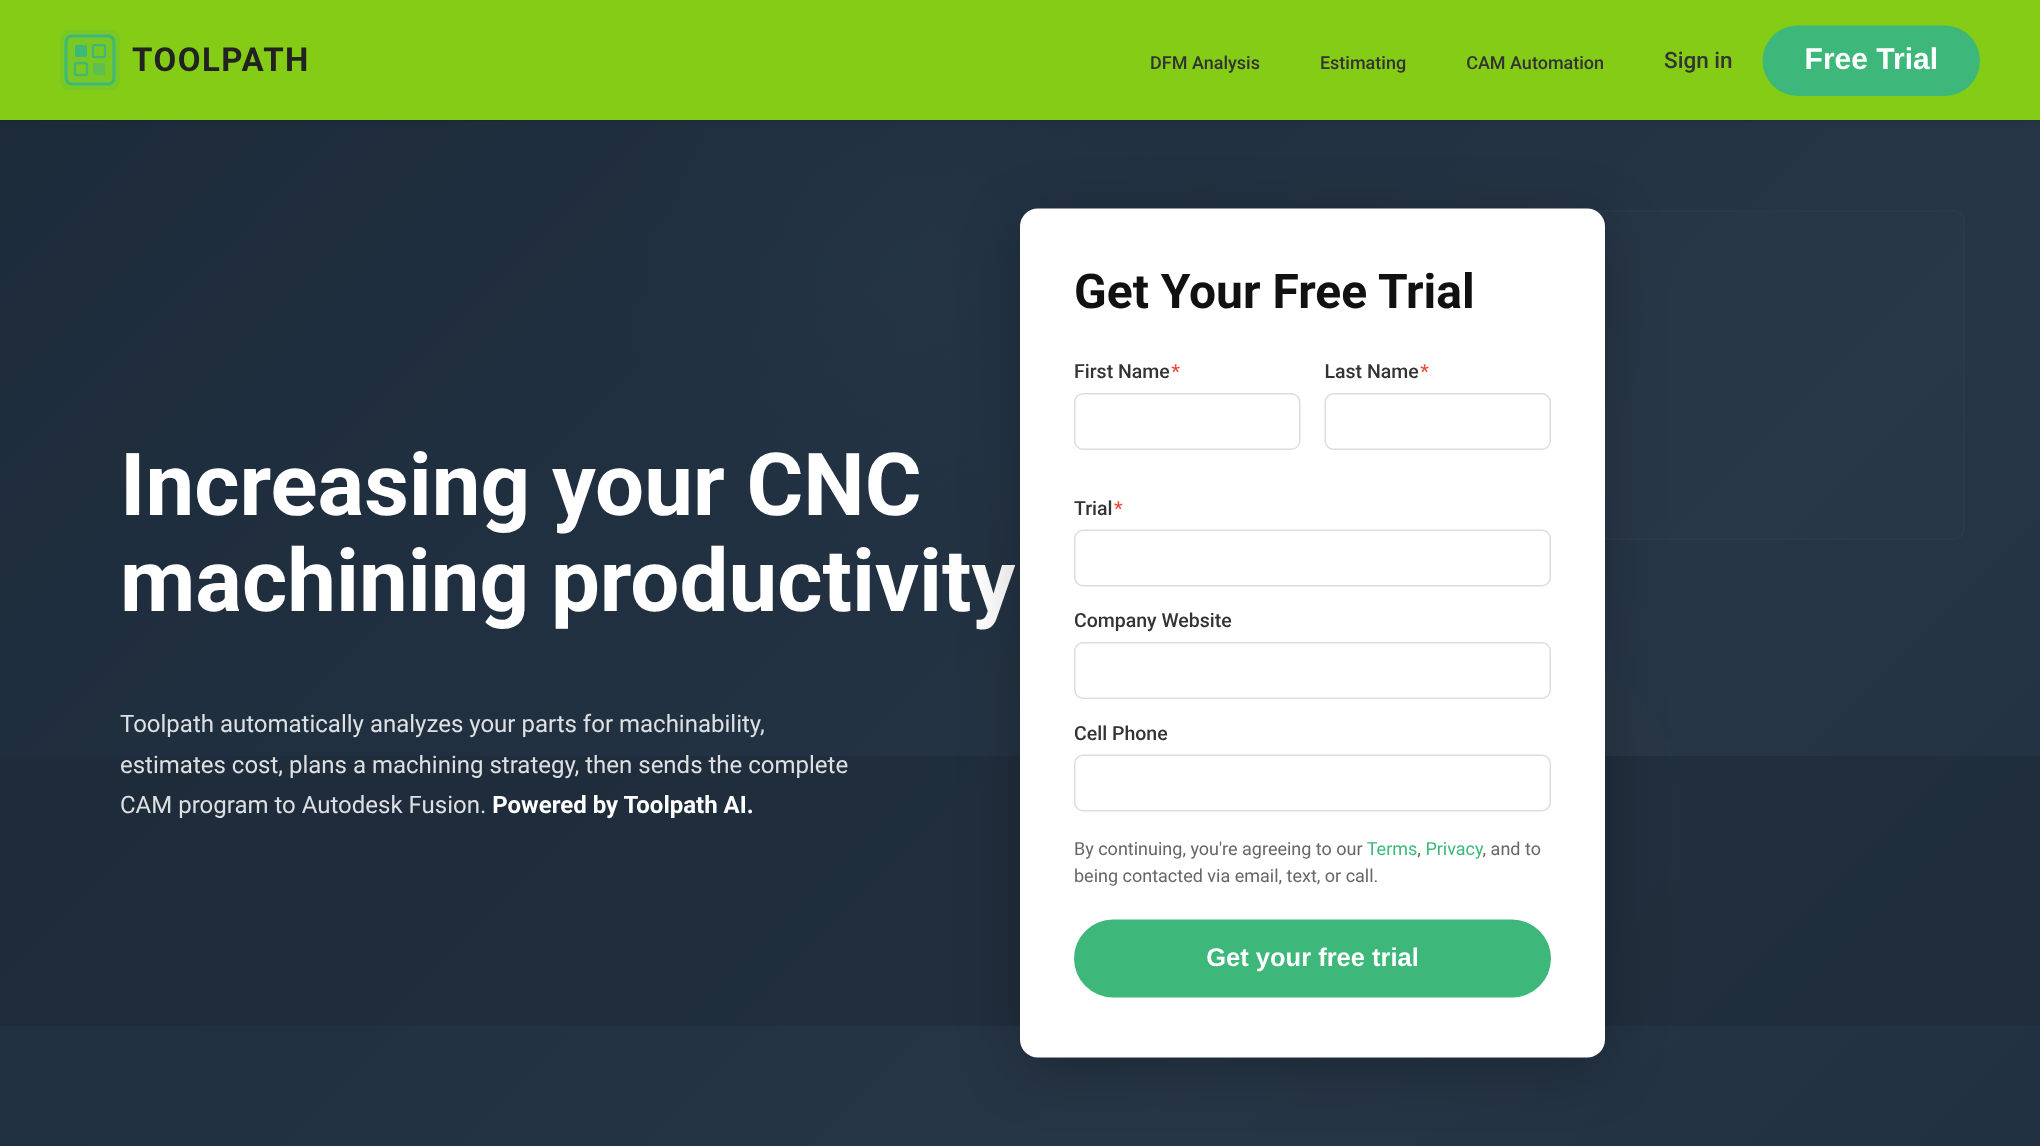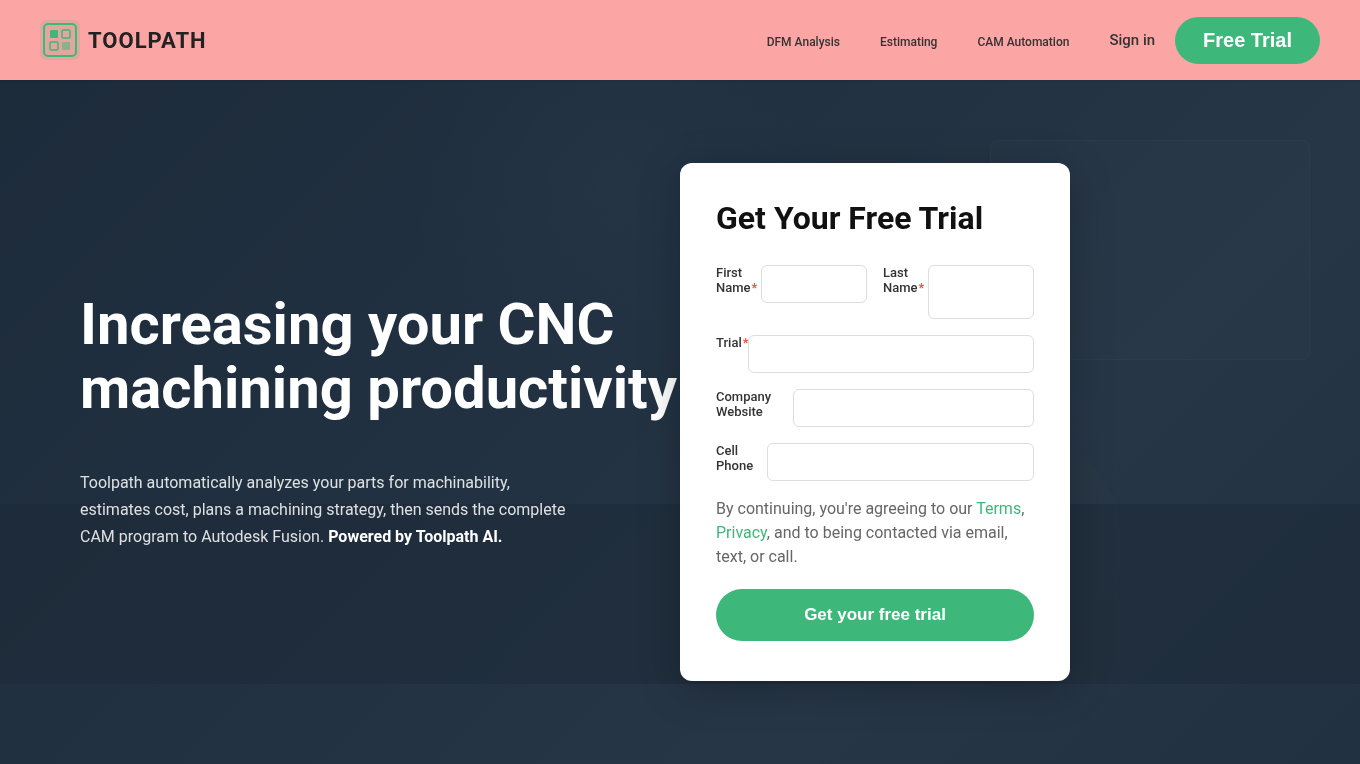--- a/index.html
+++ b/index.html
@@ -2,21 +2,21 @@
 <html><head>
   <meta charset="utf-8">
   <style>
     *, *::before, *::after { box-sizing: border-box; margin: 0; padding: 0; }
     body { font-family: -apple-system, BlinkMacSystemFont, 'Segoe UI', Roboto, sans-serif; width: 1360px; height: 764px; overflow: hidden; }
 
     
     .navbar {
       position: relative;
       z-index: 10;
-      background: #fca5a5;
+      background: #84cc16;
       height: 80px;
       display: flex;
       align-items: center;
       padding: 0 40px;
       box-shadow: 0 1px 3px rgba(0,0,0,0.1);
     }
     .navbar-logo {
       display: flex;
       align-items: center;
       gap: 8px;
@@ -170,21 +170,21 @@
       color: #111;
       margin-bottom: 28px;
     }
     .form-row {
       display: flex;
       gap: 16px;
       margin-bottom: 16px;
     }
     .form-group {
       display: flex;
-      flex-direction: row;
+      flex-direction: column;
       flex: 1;
       margin-bottom: 16px;
     }
     .form-group:last-child { margin-bottom: 0; }
     .form-label {
       font-size: 13px;
       font-weight: 500;
       color: #333;
       margin-bottom: 6px;
     }
@@ -196,21 +196,21 @@
       border: 1px solid #ddd;
       border-radius: 6px;
       padding: 10px 12px;
       font-size: 14px;
       color: #333;
       outline: none;
       width: 100%;
       background: #fff;
     }
     .form-legal {
-      font-size: 16px;
+      font-size: 12px;
       color: #666;
       line-height: 1.5;
       margin: 16px 0 20px;
     }
     .form-legal a {
       color: #3db87a;
       text-decoration: none;
     }
     .form-submit {
       width: 100%;

